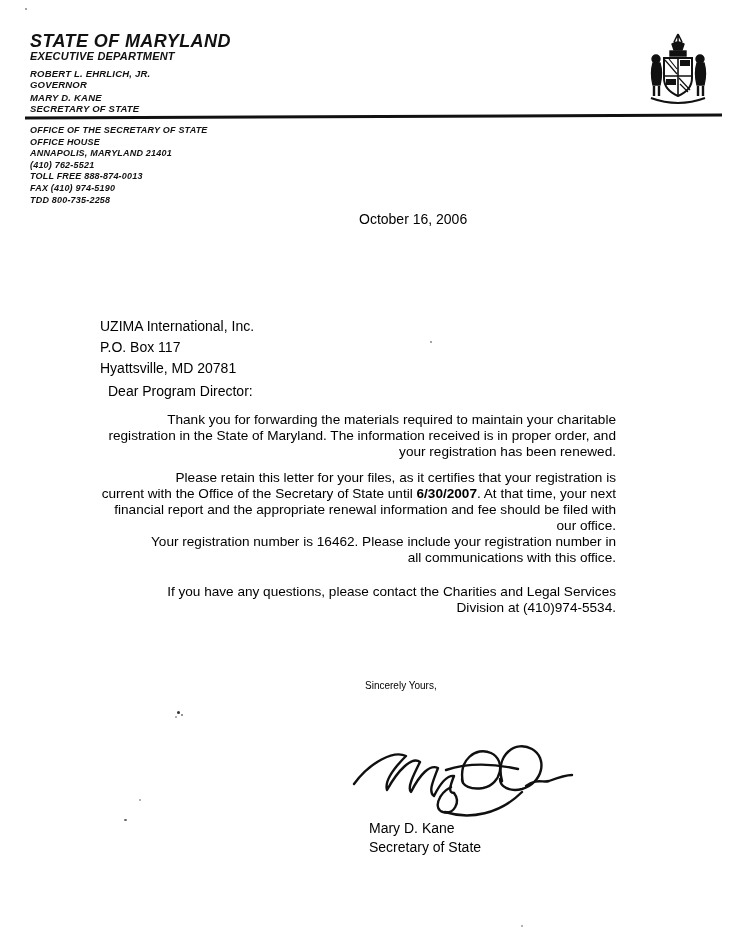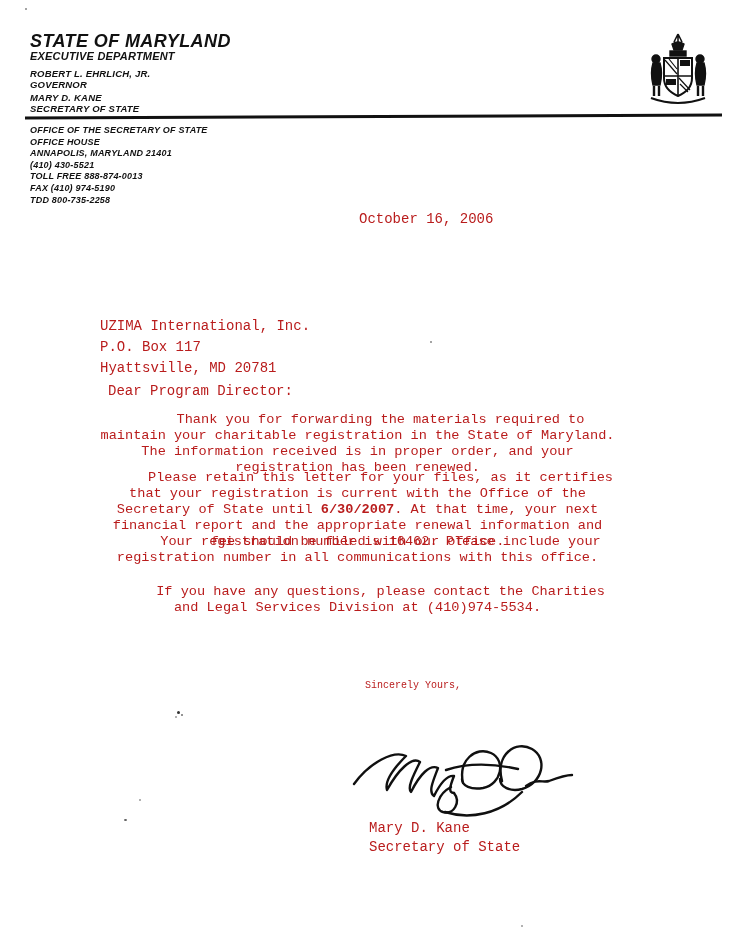--- a/index.html
+++ b/index.html
@@ -21,25 +21,25 @@
     transform:rotate(-0.25deg);
   }
   .office{
     position:absolute;left:30px;top:125px;
     font-family:"Liberation Sans",sans-serif;font-style:italic;font-weight:bold;
     font-size:9px;line-height:11.6px;letter-spacing:.2px;color:#111;
   }
   
   .seal{position:absolute;left:649px;top:32px;width:58px;height:74px;}
   
-  .serif{font-family:Liberation Mono, monospace;color:#b91c1c;}
+  .serif{font-family:Liberation Sans, sans-serif;color:#000000;}
   .date{position:absolute;left:359px;top:211px;font-size:14px;}
   .recipient{position:absolute;left:100px;top:316px;font-size:14px;line-height:21px;}
   .salutation{position:absolute;left:108px;top:383px;font-size:14px;}
-  .para{position:absolute;left:99px;width:517px;font-size:13.6px;line-height:15.9px;text-indent:46px;text-align:center;}
+  .para{position:absolute;left:99px;width:517px;font-size:13.6px;line-height:15.9px;text-indent:46px;text-align:right;}
   .p1{top:412px;}
   .p2{top:470px;}
   .p3{top:534px;}
   .p4{top:584px;}
   .closing{position:absolute;left:365px;top:680px;font-size:10px;}
   .sig{position:absolute;left:350px;top:726px;width:226px;height:96px;}
   .signer{position:absolute;left:369px;top:819px;font-size:14px;line-height:19px;}
   
   .speck{position:absolute;background:#333;border-radius:50%;}
 </style>
@@ -79,21 +79,21 @@
       <path d="M2,66 q27,10 54,0" stroke-width="2.2"></path>
     </g>
   </svg>
 
   <div class="rule"></div>
 
   <div class="office">
     <div>OFFICE OF THE SECRETARY OF STATE</div>
     <div>OFFICE HOUSE</div>
     <div>ANNAPOLIS, MARYLAND 21401</div>
-    <div>(410) 430-5521</div>
+    <div>(410) 762-5521</div>
     <div>TOLL FREE 888-874-0013</div>
     <div>FAX (410) 974-5190</div>
     <div>TDD 800-735-2258</div>
   </div>
 
   <div class="serif date">October 16, 2006</div>
 
   <div class="serif recipient">
     <div>UZIMA International, Inc.</div>
     <div>P.O. Box 117</div>

